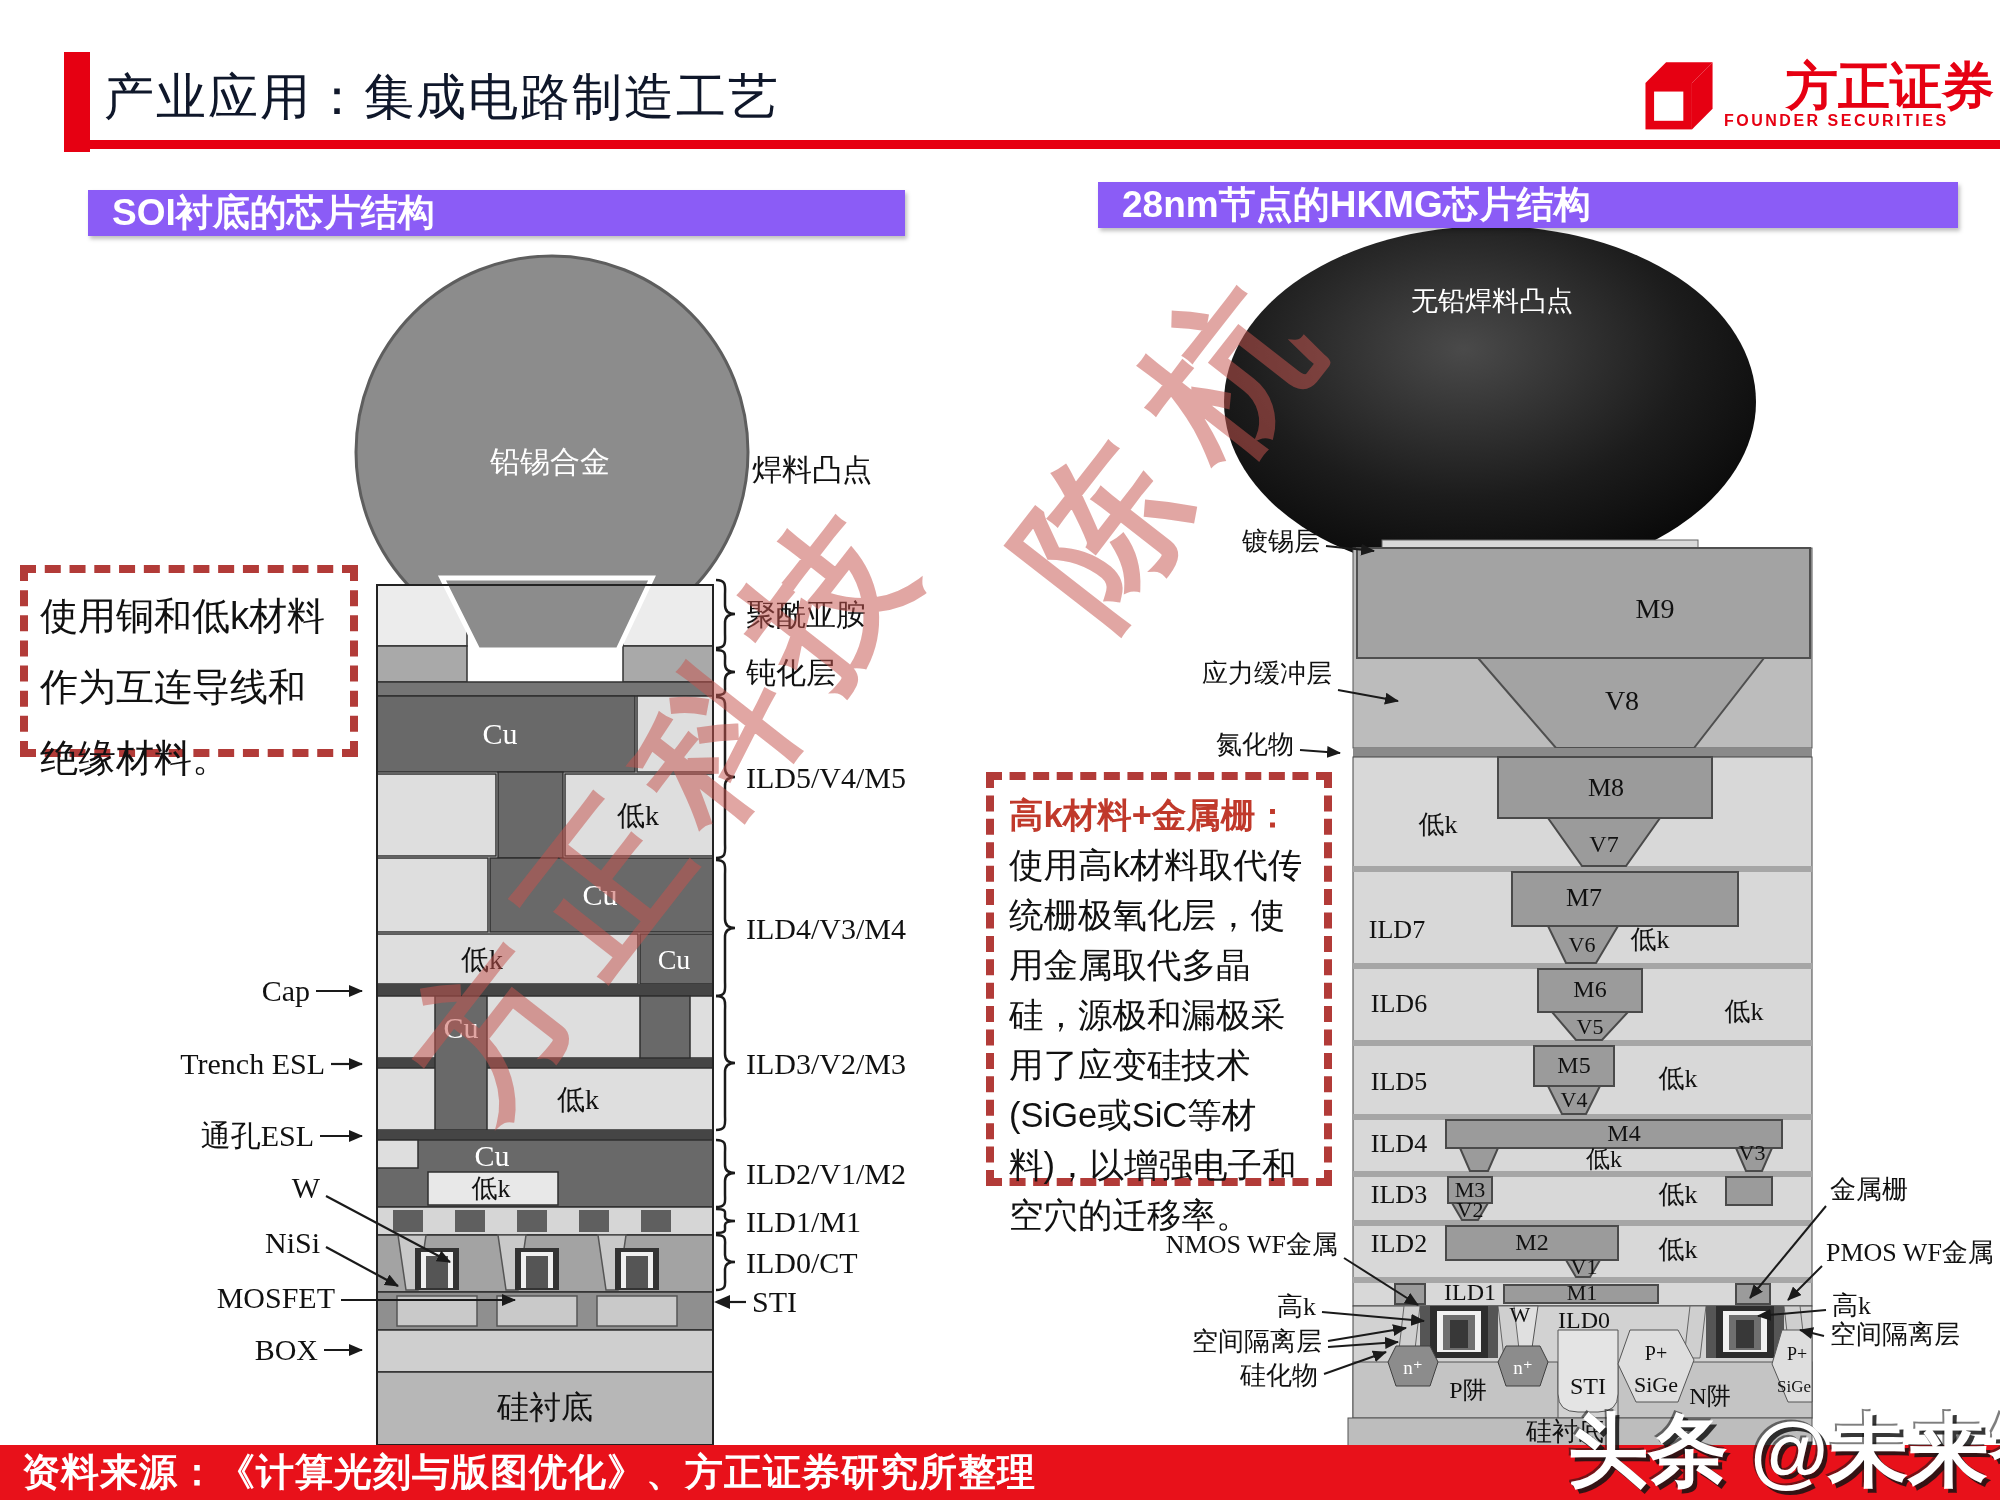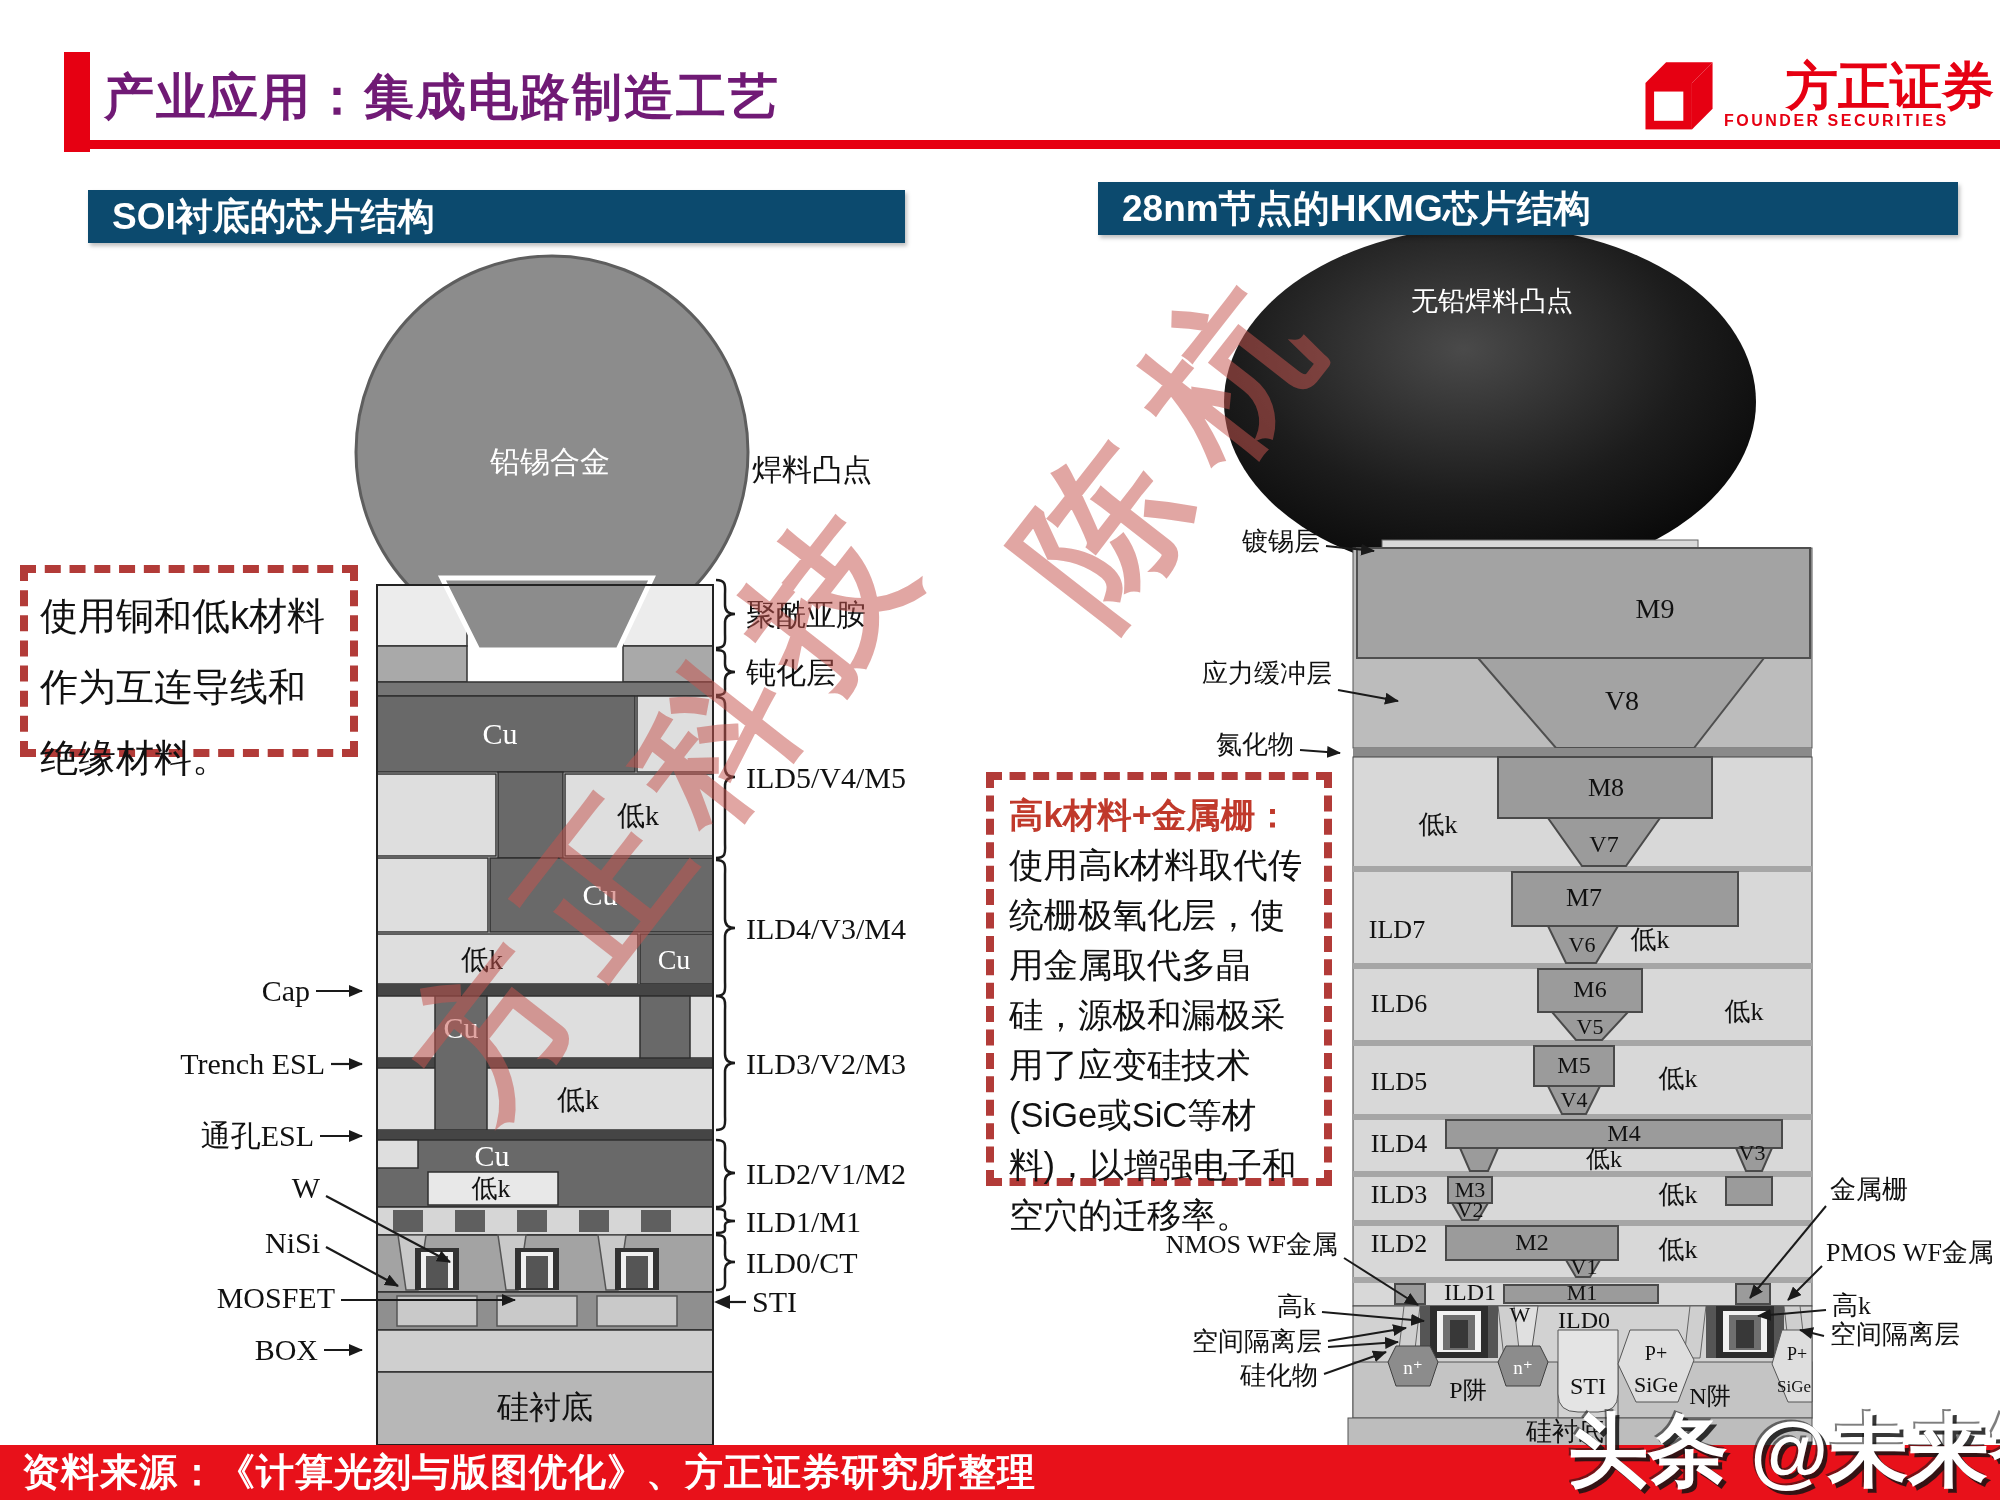--- a/index.html
+++ b/index.html
@@ -1,27 +1,27 @@
 <!DOCTYPE html>
 <html><head>
 <meta charset="utf-8">
 <style>
   html,body{margin:0;padding:0}
   body{width:2000px;height:1500px;position:relative;background:#ffffff;overflow:hidden;
        font-family:"Liberation Sans",sans-serif;color:#111}
   .abs{position:absolute}
   
   .accent-bar{left:64px;top:52px;width:26px;height:100px;background:#e60012}
-  .page-title{left:104px;top:64px;font-size:50px;font-weight:bold;color:#701a75;letter-spacing:2px;white-space:nowrap}
+  .page-title{left:104px;top:64px;font-size:50px;font-weight:normal;color:#0f172a;letter-spacing:2px;white-space:nowrap}
   .title-rule{left:80px;top:140px;width:1920px;height:9px;background:#e60012}
   .logo{left:1630px;top:52px;width:330px;height:90px}
   .logo-cn{left:1786px;top:52px;font-size:52px;font-weight:bold;color:#e60012;white-space:nowrap}
   .logo-en{left:1724px;top:112px;font-size:16px;font-weight:bold;color:#e60012;letter-spacing:2.5px;white-space:nowrap}
   
-  .banner{height:53px;background:#0c4a6e;color:#fff;font-size:37px;font-weight:bold;
+  .banner{height:46px;background:#8b5cf6;color:#fff;font-size:37px;font-weight:bold;
           display:flex;align-items:center;padding-left:24px;box-shadow:2px 3px 4px rgba(0,0,0,.25)}
   .banner-left{left:88px;top:190px;width:793px}
   .banner-right{left:1098px;top:182px;width:836px}
   
   .note{border:8px dashed #b23b38;box-sizing:border-box;background:transparent}
   .left-note{left:20px;top:565px;width:338px;height:192px;padding:8px 12px;font-size:38px;line-height:71px;overflow:visible}
   .right-note{left:986px;top:772px;width:346px;height:414px;padding:10px 15px;font-size:34.5px;line-height:50px}
   .right-note .lead{color:#c0392b;font-weight:bold}
   
   .wm{color:rgba(197,85,78,.52);font-weight:bold;font-family:"DejaVu Sans",sans-serif;

